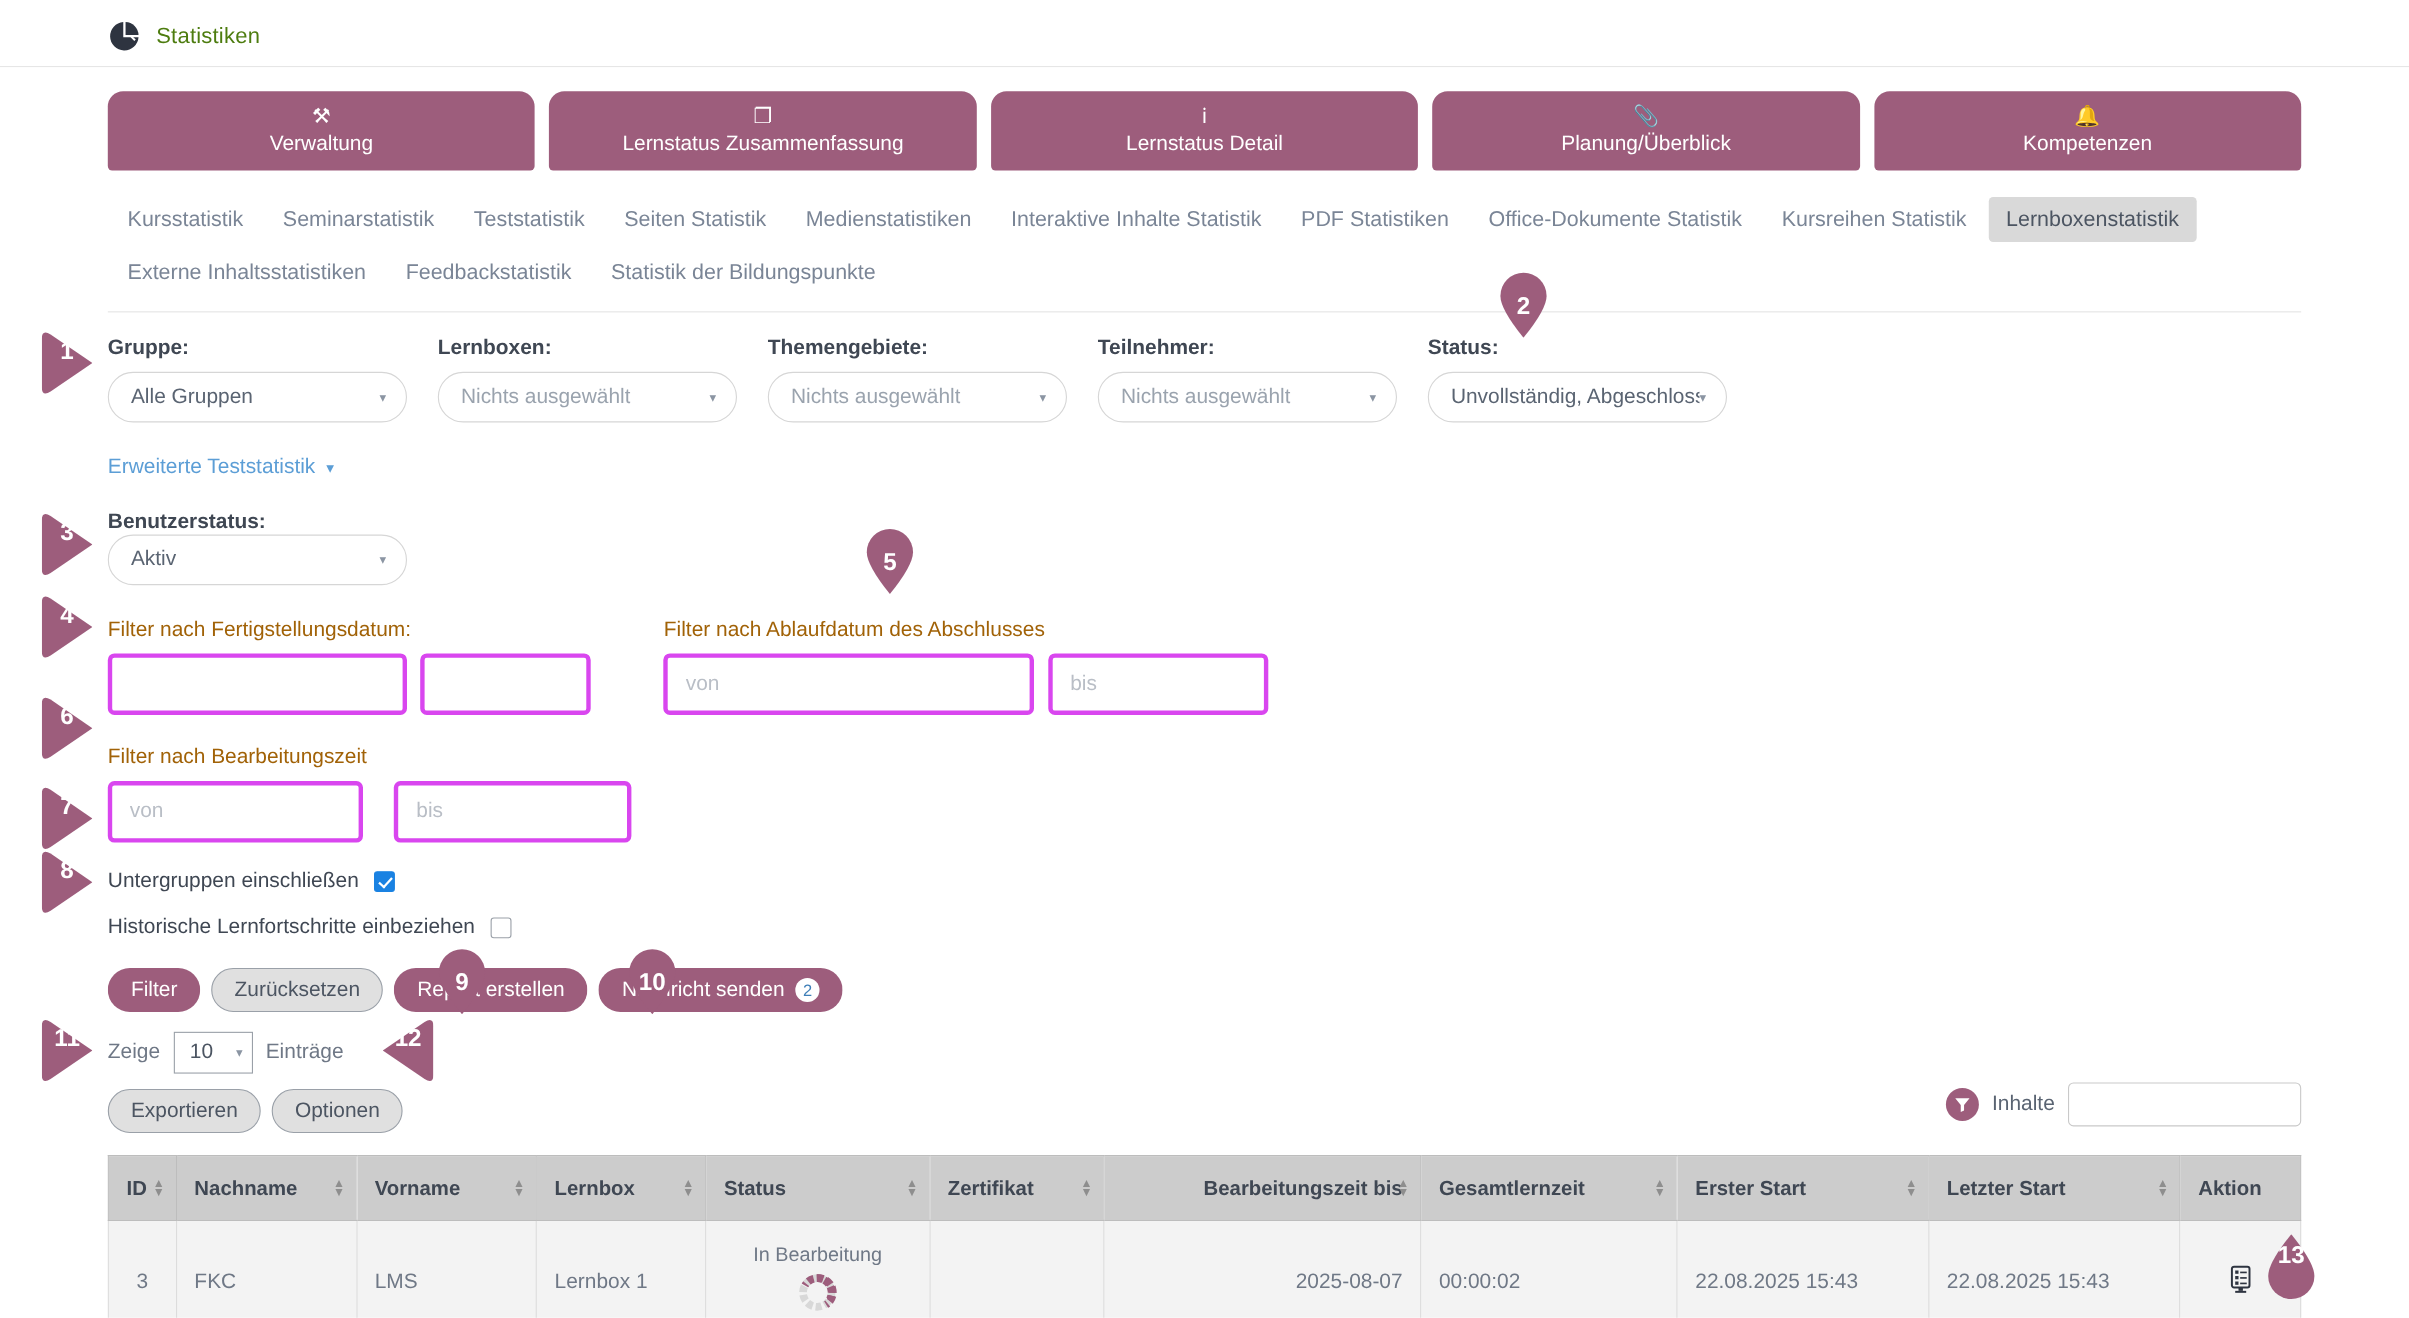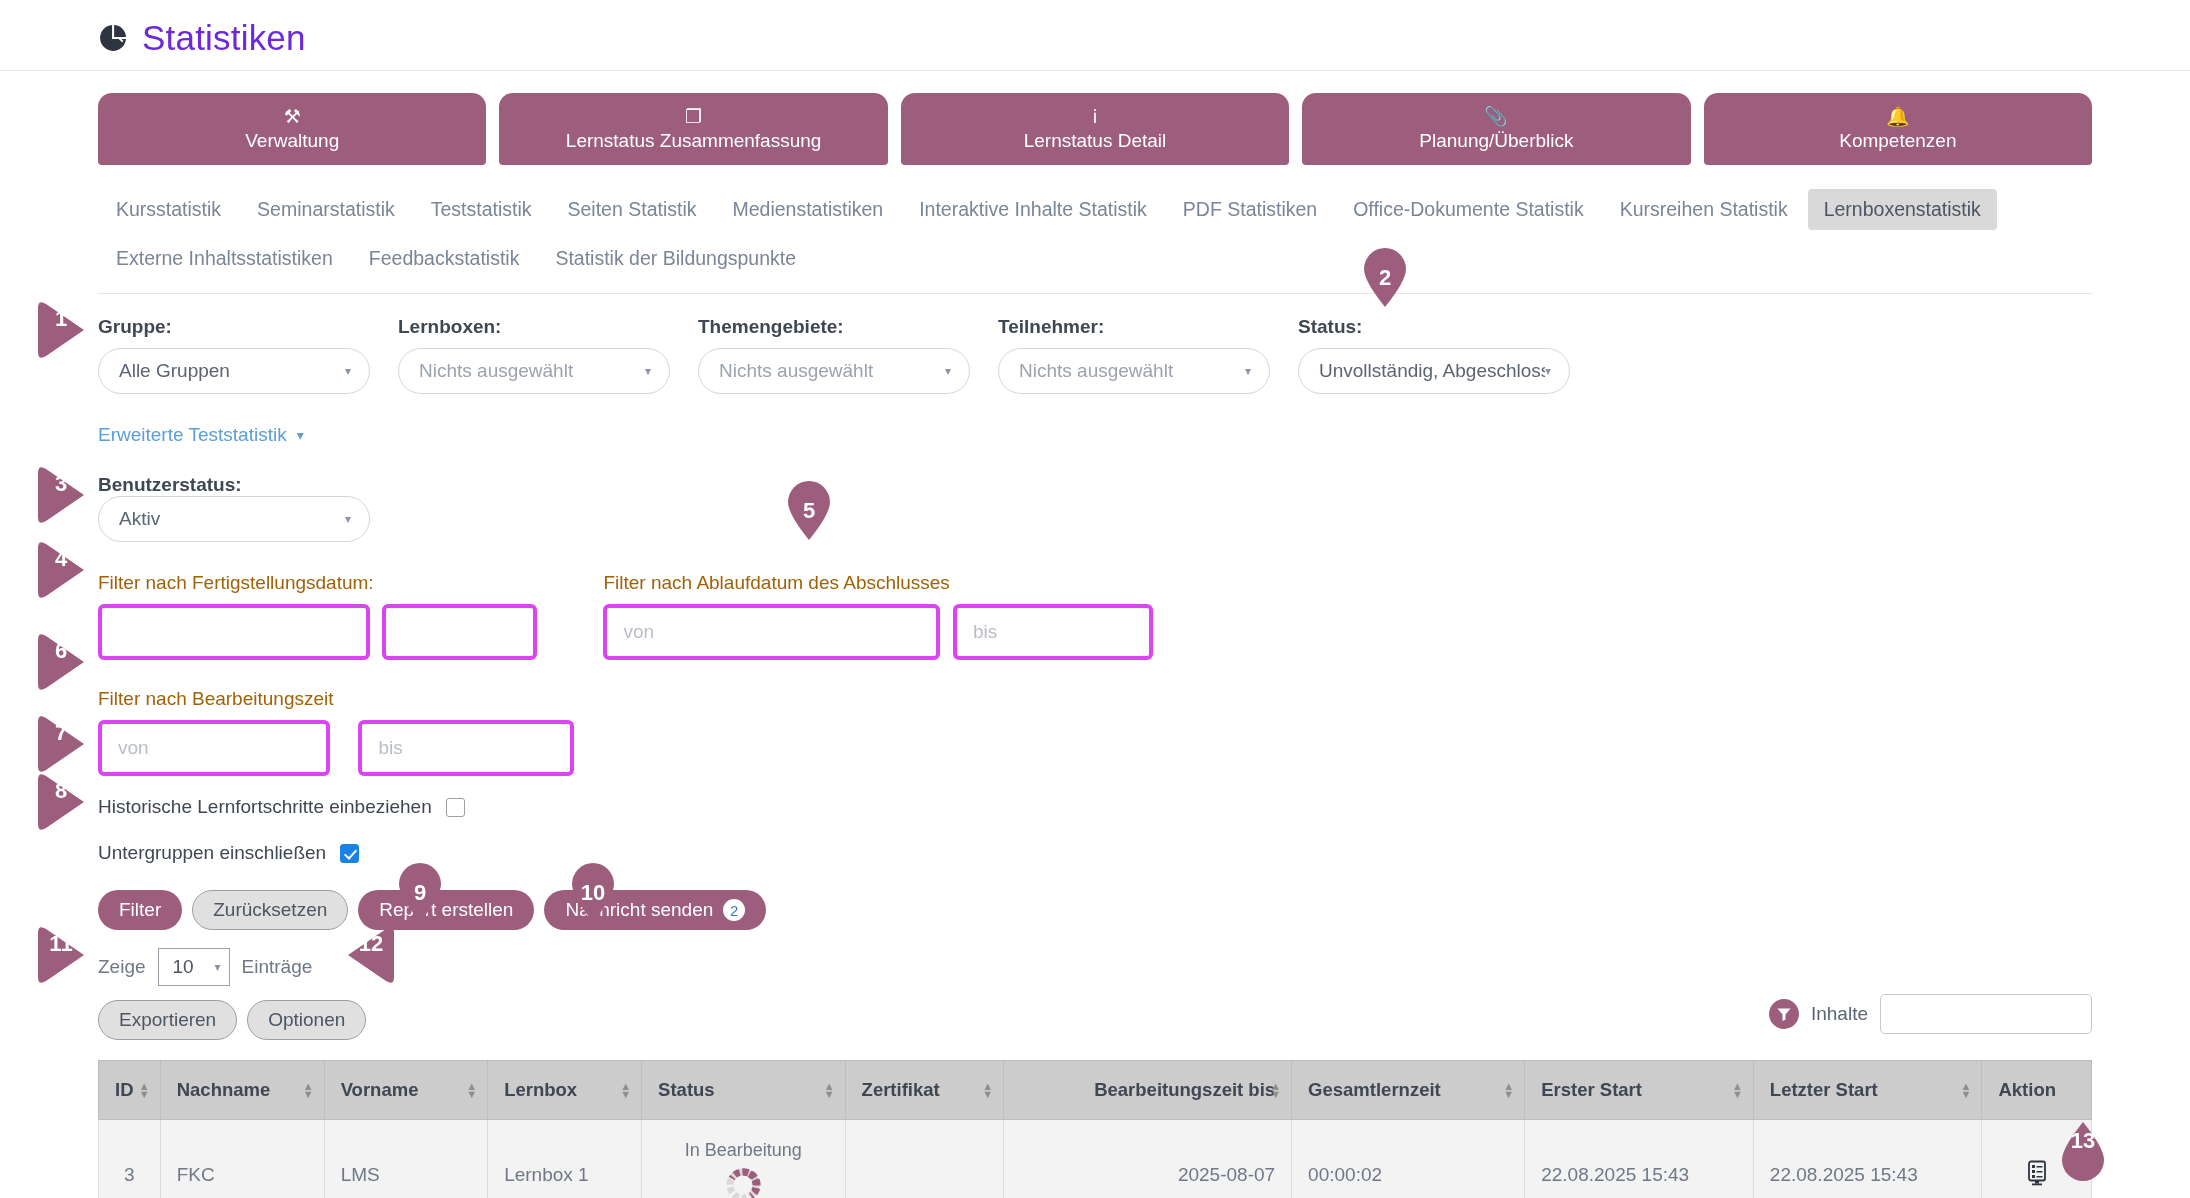--- a/index.html
+++ b/index.html
@@ -12,21 +12,21 @@
   }
   .page { position: relative; width: 2190px; height: 1198px; background:#fff; }
 
   
   .page-header {
     display: flex; align-items: center; gap: 14px;
     padding: 18px 0 10px 98px;
   }
   .pie-icon { width: 30px; height: 30px; display:block; }
   .page-title {
-    font-size: 35px; color: #6d28d9; font-weight: 400; letter-spacing: .2px;
+    font-size: 20px; color: #4d7c0f; font-weight: 400; letter-spacing: .2px;
   }
   .header-rule { height:1px; background:#e6e6e6; width:2190px; margin-top:2px; }
 
   
   .pill-row {
     display: flex; gap: 13px; padding: 22px 98px 0 98px;
   }
   .pill {
     flex: 1 1 0;
     background: #9d5d7c;
@@ -275,27 +275,27 @@
       <input class="inp" style="width: 200px; margin-left: 8px;" placeholder="bis">
     </div>
   </div>
 
   <div style="padding: 28px 98px 0 98px">
     <span class="lbl-plain">Filter nach Bearbeitungszeit</span>
     <input class="inp" style="width: 232px;" placeholder="von">
     <input class="inp" style="width: 216px; margin-left: 24px;" placeholder="bis">
   </div>
 
+  <div class="checkrow" style="padding-top:24px">
+    <span class="ctext">Untergruppen einschließen</span>
+    <span class="cbox checked"></span>
+  </div>
   <div class="checkrow" style="padding-top:20px">
     <span class="ctext">Historische Lernfortschritte einbeziehen</span>
     <span class="cbox"></span>
-  </div>
-  <div class="checkrow" style="padding-top:24px">
-    <span class="ctext">Untergruppen einschließen</span>
-    <span class="cbox checked"></span>
   </div>
 
   <div class="btnrow">
     <div class="btn primary">Filter</div>
     <div class="btn grey">Zurücksetzen</div>
     <div class="btn primary">Report erstellen</div>
     <div class="btn primary">
       <span>Nachricht senden</span>
       <span class="badge">2</span>
     </div>

